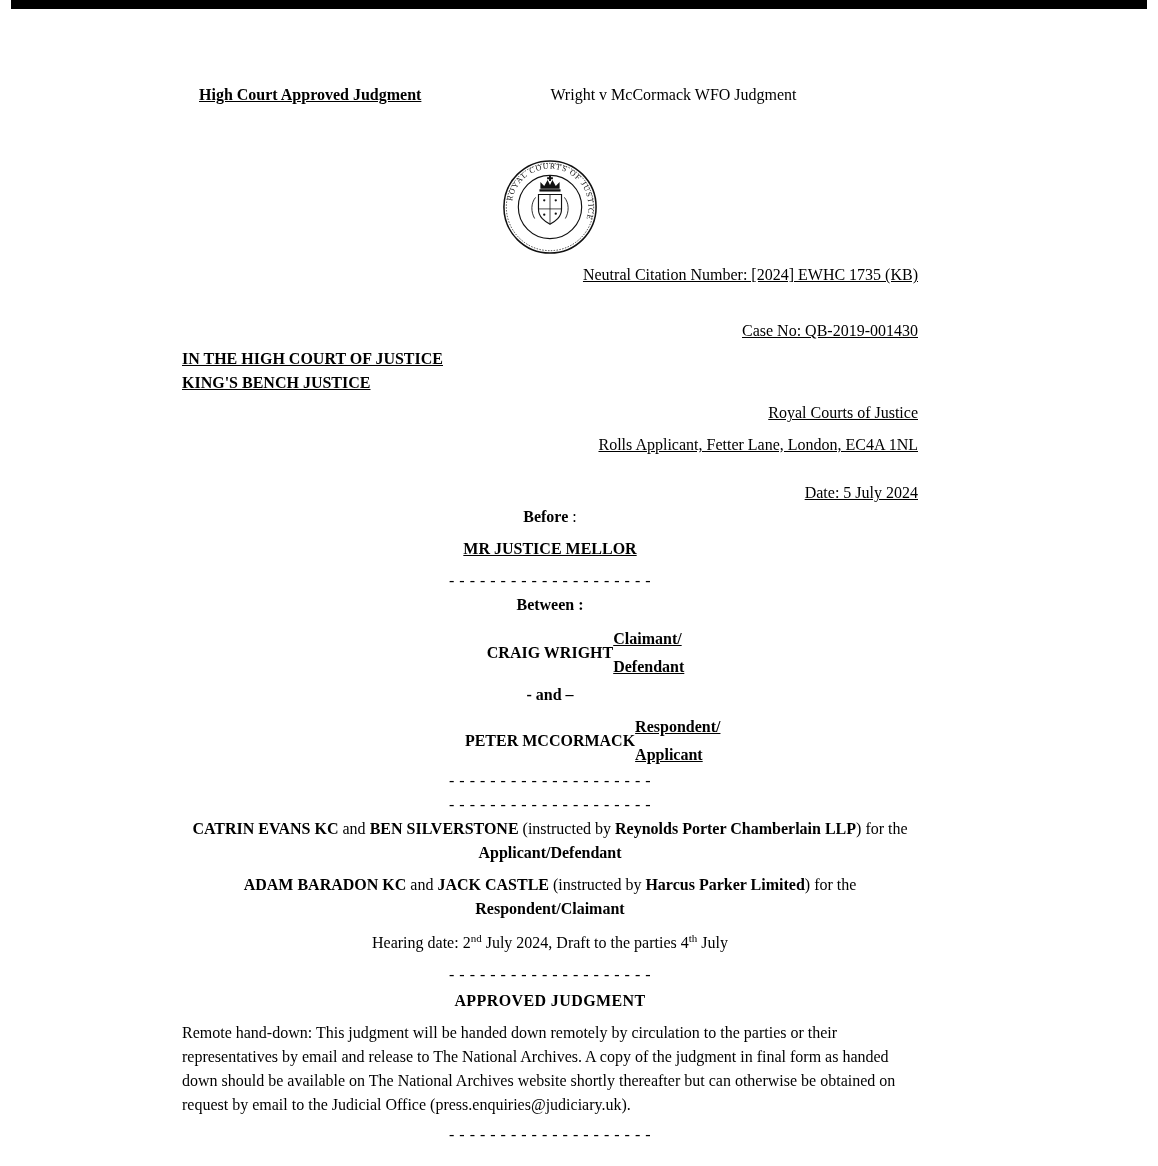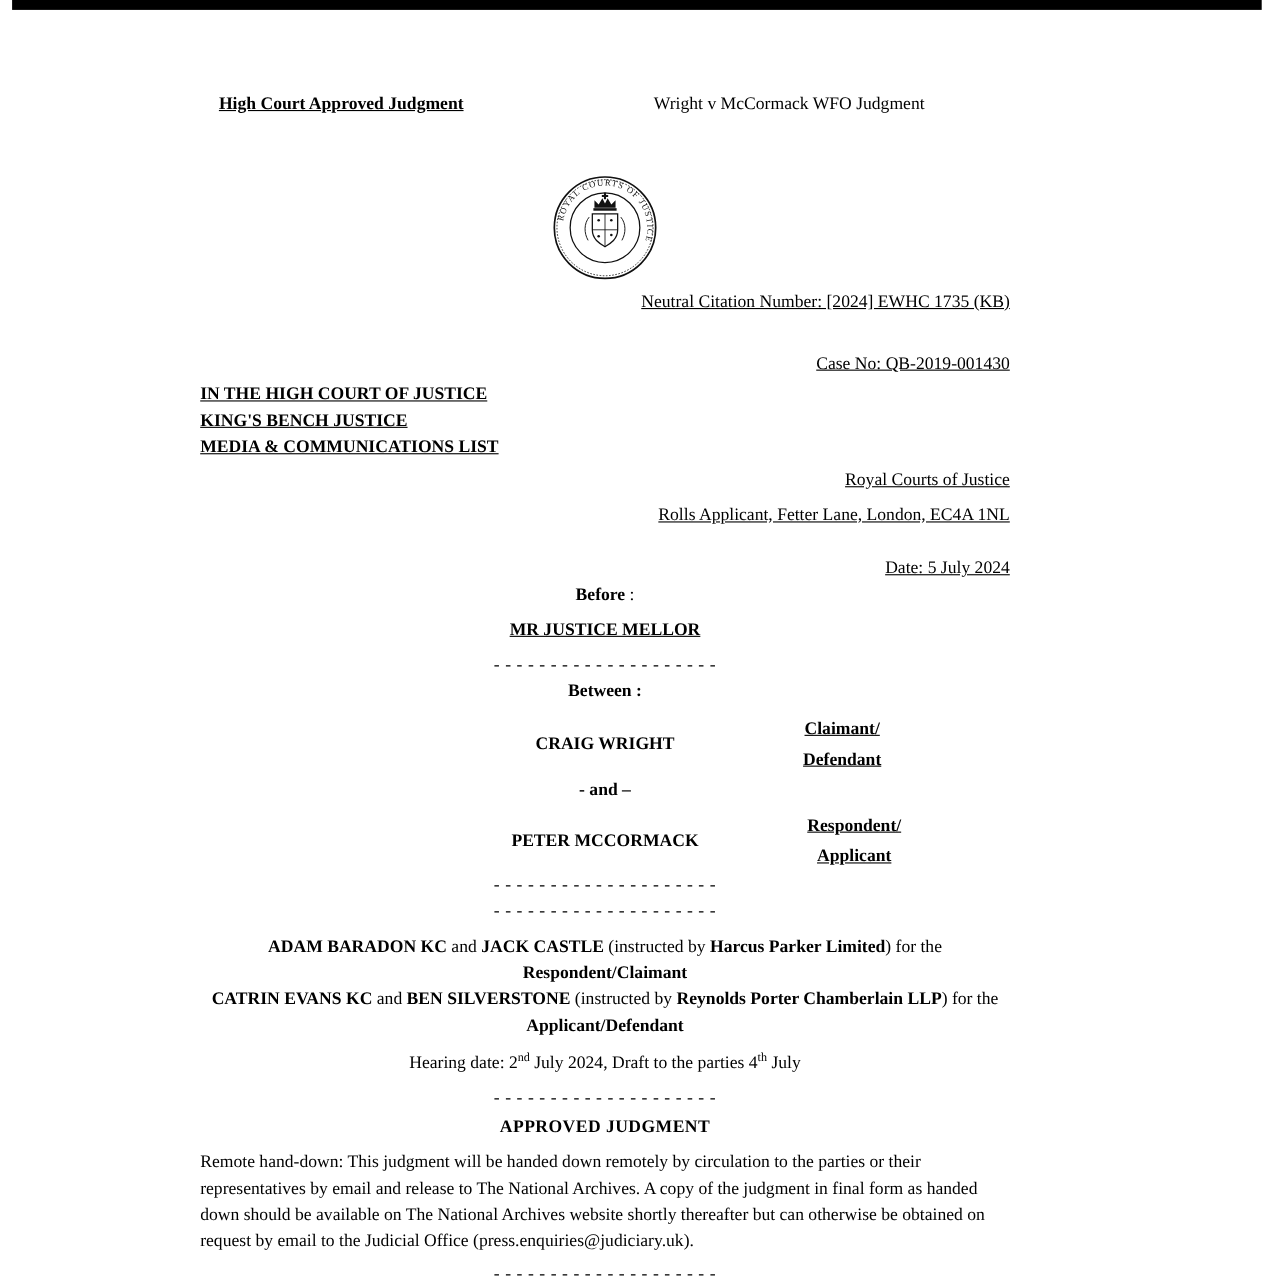--- a/index.html
+++ b/index.html
@@ -7,42 +7,42 @@
     width:1158px;height:1166px;overflow:hidden;background:#ffffff;color:#000;
     font-family:"Liberation Serif", serif;font-size:16px;line-height:24px;
     -webkit-font-smoothing:antialiased;
   }
   .top-bar{height:9px;background:#000;margin:0 11px;}
   .doc{width:736px;margin-left:182px;position:relative;}
   .u{text-decoration:underline;}
   .b{font-weight:bold;}
   .right{text-align:right;}
   .center{text-align:center;}
-  .header-row{margin-top:74px;display:flex;align-items:baseline;gap:44px;}
+  .header-row{margin-top:74px;display:flex;align-items:baseline;}
   .header-left{margin-left:17px;font-weight:bold;text-decoration:underline;}
   .header-right{margin-left:129px;}
   .crest-wrap{margin-top:52px;text-align:center;height:96px;}
   .citation{margin-top:8px;}
   .case-no{margin-top:32px;}
   .court-block{margin-top:4px;}
   .court-block div{font-weight:bold;text-decoration:underline;}
   .venue1{margin-top:6px;}
   .venue2{margin-top:8px;}
   .date-line{margin-top:24px;}
   .before-line{margin-top:0;}
   .judge-line{margin-top:8px;font-weight:bold;text-decoration:underline;}
   .sep{margin-top:8px;text-align:center;letter-spacing:0.5px;}
   .sep.tight{margin-top:0;}
   .sep.last{margin-top:6px;}
   .between-line{margin-top:0;font-weight:bold;}
   .party-row{display:flex;align-items:center;margin-top:8px;}
   .party-row.second{margin-top:6px;}
   .party-spacer{flex:1;}
   .party-name{font-weight:bold;text-align:center;}
-  .party-labels{flex:1;text-align:center;font-weight:bold;line-height:28px;}
+  .party-labels{flex:1;text-align:left;font-weight:bold;line-height:28px;}
   .party-labels div{text-decoration:underline;}
   .and-row{margin-top:2px;font-weight:bold;}
   .counsel{margin-top:0;}
   .counsel.second{margin-top:8px;}
   .hearing-line{margin-top:10px;}
   sup{font-size:11px;line-height:0;}
   .approved-line{margin-top:2px;font-weight:bold;letter-spacing:0.4px;}
   .hand-down{margin-top:8px;text-align:left;}
   .crest-svg text{font-family:"Liberation Serif", serif;}
 </style>
@@ -84,21 +84,20 @@
     </svg>
   </div>
 
   <div class="right u citation">Neutral Citation Number: [2024] EWHC 1735 (KB)</div>
 
   <div class="right u case-no">Case No: QB-2019-001430</div>
 
   <div class="court-block">
     <div>IN THE HIGH COURT OF JUSTICE</div>
     <div>KING'S BENCH JUSTICE</div>
-    <div>MEDIA &amp; COMMUNICATIONS LIST</div>
   </div>
 
   <div class="right u venue1">Royal Courts of Justice</div>
   <div class="right u venue2">Rolls Applicant, Fetter Lane, London, EC4A 1NL</div>
 
   <div class="right u date-line">Date: 5 July 2024</div>
 
   <div class="center before-line">
     <span class="b">Before</span><span> :</span>
   </div>
@@ -125,32 +124,32 @@
     <div class="party-name">PETER MCCORMACK</div>
     <div class="party-labels">
       <div>Respondent/</div>
       <div>Applicant</div>
     </div>
   </div>
 
   <div class="sep tight">- - - - - - - - - - - - - - - - - - - -</div>
   <div class="sep tight">- - - - - - - - - - - - - - - - - - - -</div>
 
+  <div class="center counsel">
+    <div>
+      <span class="b">CATRIN EVANS KC</span><span> and </span><span class="b">BEN SILVERSTONE</span><span> (instructed by </span><span class="b">Reynolds Porter Chamberlain LLP</span><span>) for the</span>
+    </div>
+    <div class="b">Applicant/Defendant</div>
+  </div>
+
   <div class="center counsel second">
     <div>
       <span class="b">ADAM BARADON KC</span><span> and </span><span class="b">JACK CASTLE</span><span> (instructed by </span><span class="b">Harcus Parker Limited</span><span>) for the</span>
     </div>
     <div class="b">Respondent/Claimant</div>
-  </div>
-
-  <div class="center counsel">
-    <div>
-      <span class="b">CATRIN EVANS KC</span><span> and </span><span class="b">BEN SILVERSTONE</span><span> (instructed by </span><span class="b">Reynolds Porter Chamberlain LLP</span><span>) for the</span>
-    </div>
-    <div class="b">Applicant/Defendant</div>
   </div>
 
   <div class="center hearing-line">
     <span>Hearing date: 2</span><sup>nd</sup><span> July 2024, Draft to the parties 4</span><sup>th</sup><span> July</span>
   </div>
 
   <div class="sep">- - - - - - - - - - - - - - - - - - - -</div>
 
   <div class="center approved-line">APPROVED JUDGMENT</div>
 

